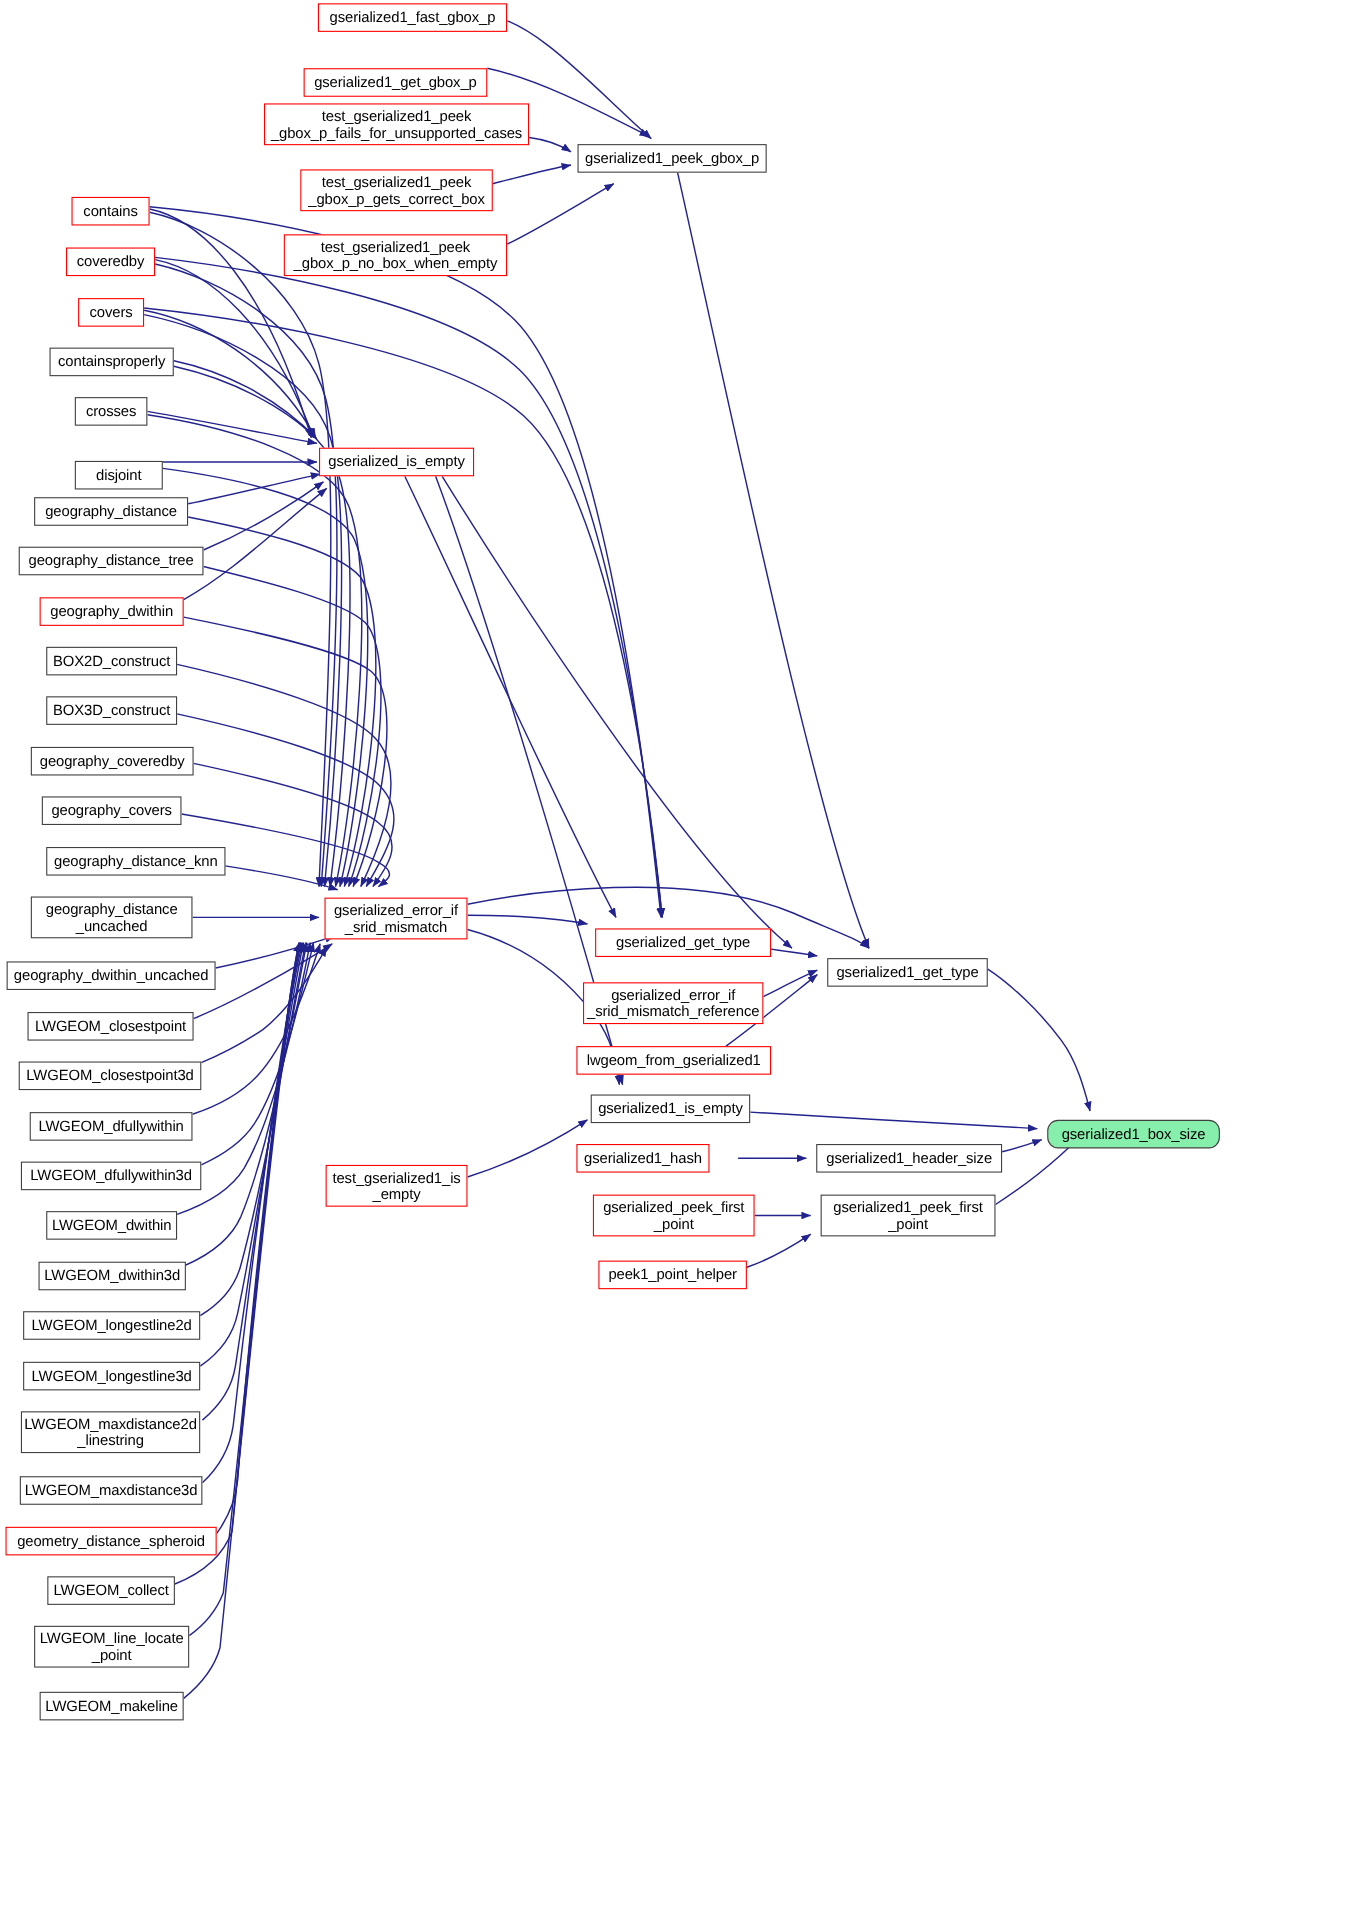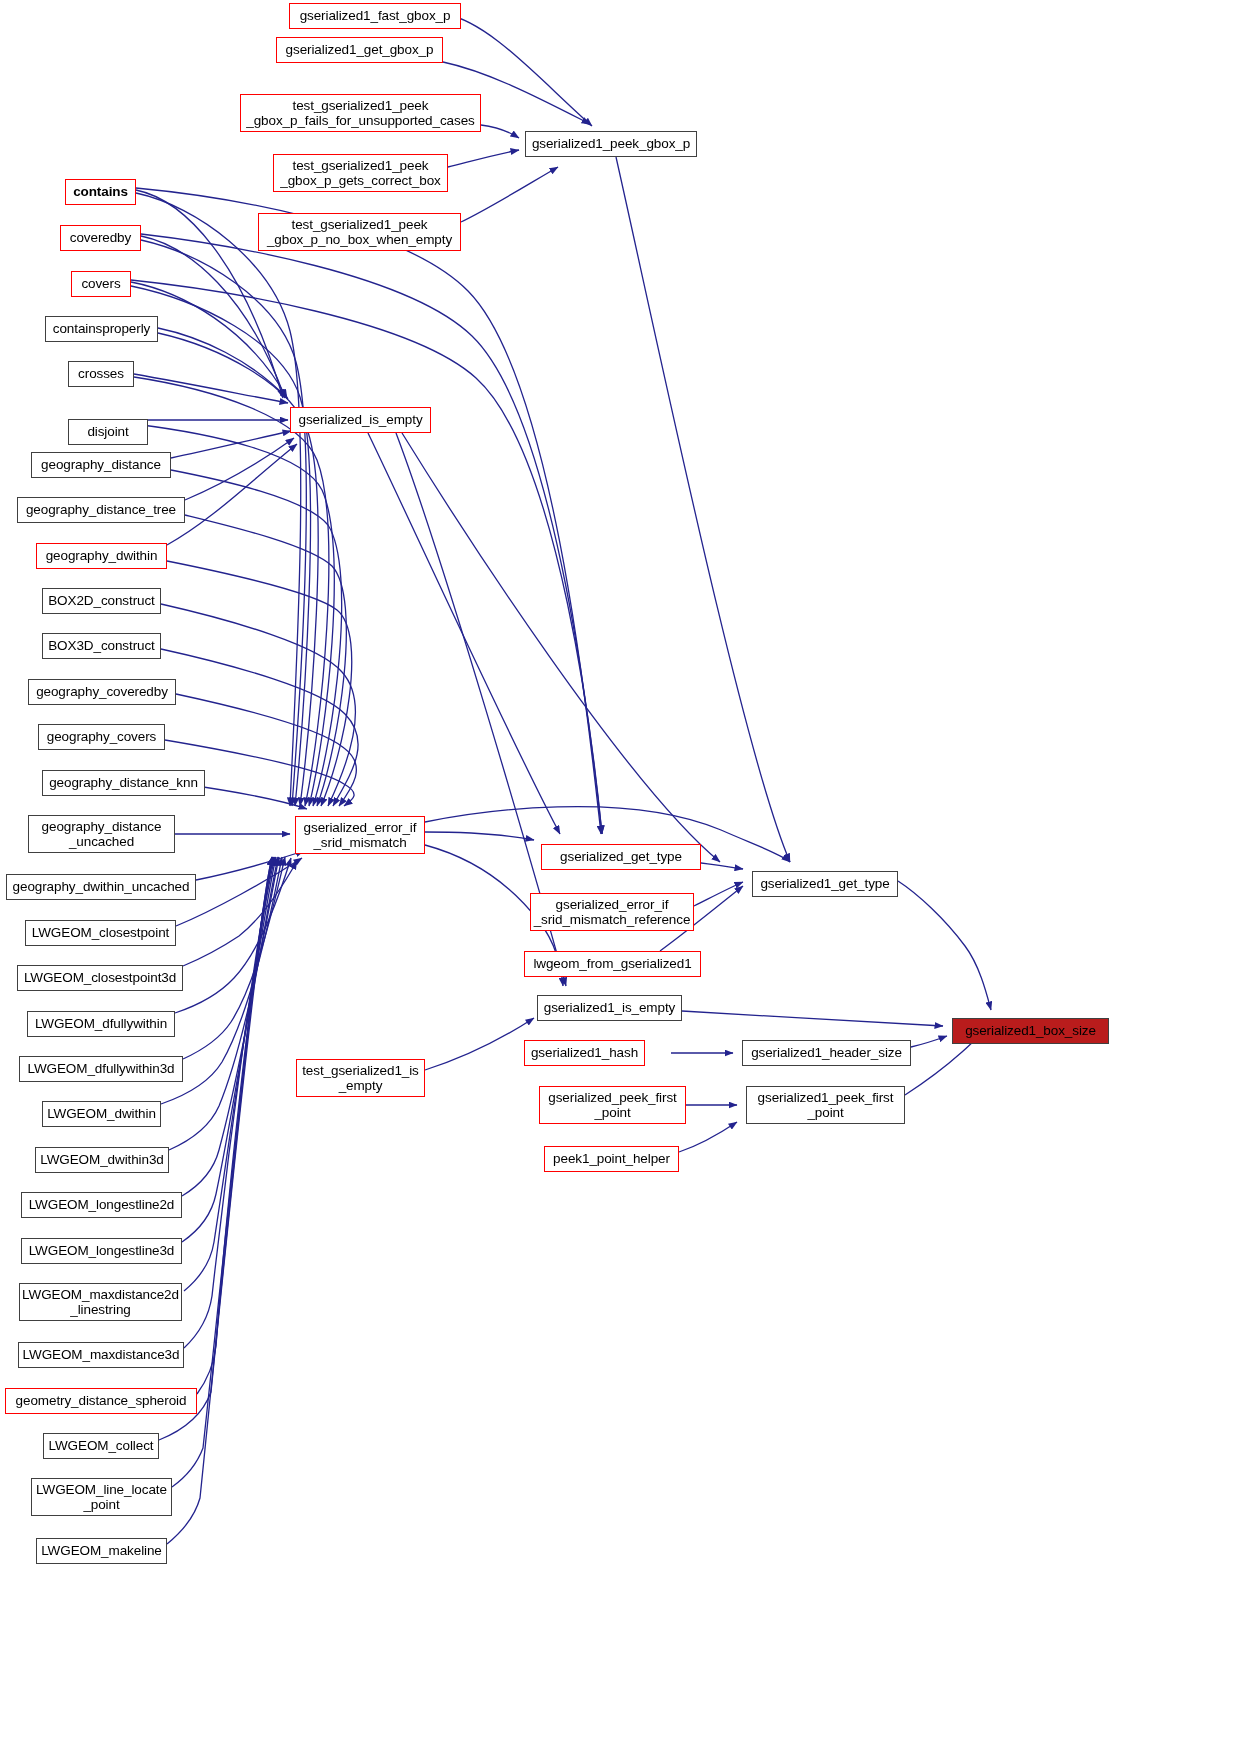--- a/index.html
+++ b/index.html
@@ -36,22 +36,23 @@
     font-size: 13.5px;
     line-height: 15.5px;
     white-space: pre;
     letter-spacing: -0.1px;
     z-index: 5;
   }
   .node.red {
     border-color: #ff0000;
   }
   .node.highlight {
-    background: #b91c1c;
+    background: #86efac;
     border-color: #404040;
+    border-radius: 10px;
   }
 </style>
 </head>
 <body>
 
 <div id="canvas">
   <svg id="edges" viewBox="0 0 1236 1752" xmlns="http://www.w3.org/2000/svg">
     <defs>
       <marker id="arrowhead" markerWidth="9" markerHeight="7" refX="8.5" refY="3.5" orient="auto" markerUnits="userSpaceOnUse">
         <polygon points="0 0, 9 3.5, 0 7" fill="#23238e"></polygon>
@@ -120,29 +121,29 @@
         <path d="M671,1053 C694,1053 717,1053 733,1053" marker-end="url(#arrowhead)"></path>
         <path d="M686,1105 C706,1105 726,1105 737,1105" marker-end="url(#arrowhead)"></path>
         <path d="M679,1152 C700,1145 722,1132 737,1122" marker-end="url(#arrowhead)"></path>
         <path d="M898,881 C918,894 945,919 965,946 C980,966 987,995 991,1010" marker-end="url(#arrowhead)"></path>
         <path d="M911,1047 C924,1044 936,1040 947,1036" marker-end="url(#arrowhead)"></path>
         <path d="M905,1095 C922,1084 944,1068 962,1052 C970,1045 977,1038 983,1032" marker-end="url(#arrowhead)"></path>
       </g>
   </svg>
   <div id="node-layer">
       <div class="node red" style="left: 273px; top: 3px; width: 172px; height: 26px; margin-left: 16px;">gserialized1_fast_gbox_p</div>
-      <div class="node red" style="left: 276px; top: 37px; width: 167px; height: 26px;">gserialized1_get_gbox_p</div>
+      <div class="node red" style="left: 276px; top: 62px; width: 167px; height: 26px;">gserialized1_get_gbox_p</div>
       <div class="node red" style="left: 240px; top: 94px; width: 241px; height: 38px;">test_gserialized1_peek
 _gbox_p_fails_for_unsupported_cases</div>
       <div class="node red" style="left: 273px; top: 154px; width: 175px; height: 38px;">test_gserialized1_peek
 _gbox_p_gets_correct_box</div>
       <div class="node red" style="left: 258px; top: 213px; width: 203px; height: 38px;">test_gserialized1_peek
 _gbox_p_no_box_when_empty</div>
       <div class="node" style="left: 525px; top: 131px; width: 172px; height: 26px;">gserialized1_peek_gbox_p</div>
-      <div class="node red" style="left: 65px; top: 179px; width: 71px; height: 26px; font-weight: bold;">contains</div>
+      <div class="node red" style="left: 65px; top: 179px; width: 71px; height: 26px;">contains</div>
       <div class="node red" style="left: 60px; top: 225px; width: 81px; height: 26px;">coveredby</div>
       <div class="node red" style="left: 71px; top: 271px; width: 60px; height: 26px;">covers</div>
       <div class="node" style="left: 45px; top: 316px; width: 113px; height: 26px;">containsproperly</div>
       <div class="node" style="left: 68px; top: 361px; width: 66px; height: 26px;">crosses</div>
       <div class="node" style="left: 68px; top: 407px; width: 80px; height: 26px; margin-top: 12px;">disjoint</div>
       <div class="node" style="left: 31px; top: 452px; width: 140px; height: 26px;">geography_distance</div>
       <div class="node" style="left: 17px; top: 497px; width: 168px; height: 26px;">geography_distance_tree</div>
       <div class="node red" style="left: 36px; top: 543px; width: 131px; height: 26px;">geography_dwithin</div>
       <div class="node" style="left: 42px; top: 588px; width: 119px; height: 26px;">BOX2D_construct</div>
       <div class="node" style="left: 42px; top: 633px; width: 119px; height: 26px;">BOX3D_construct</div>

